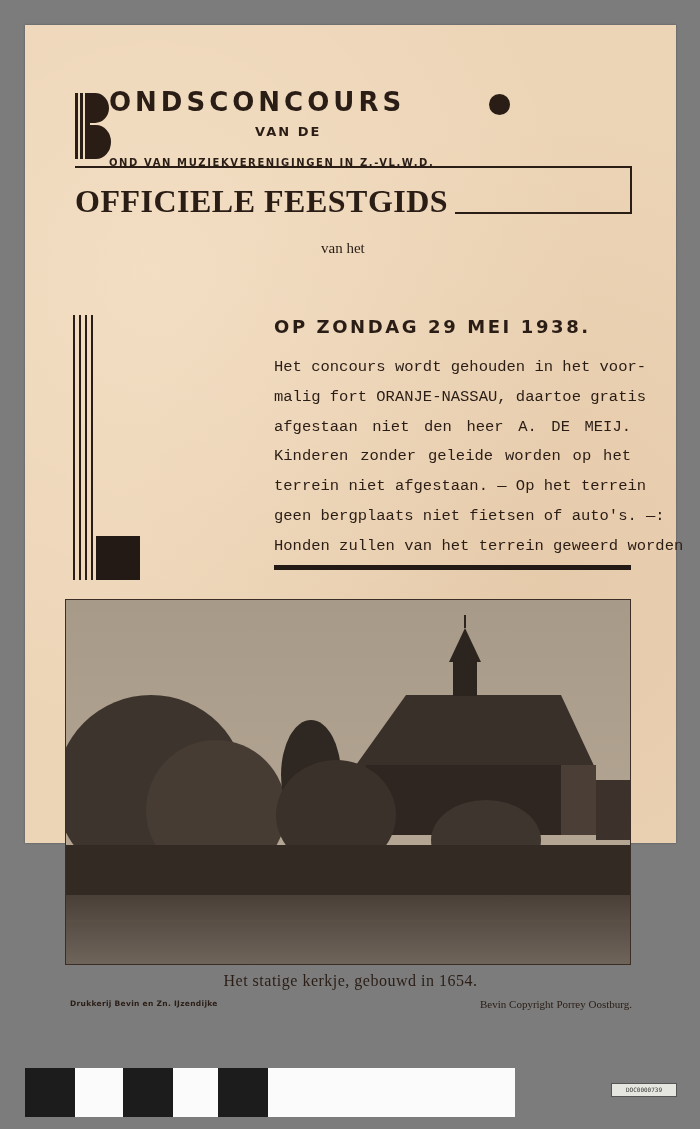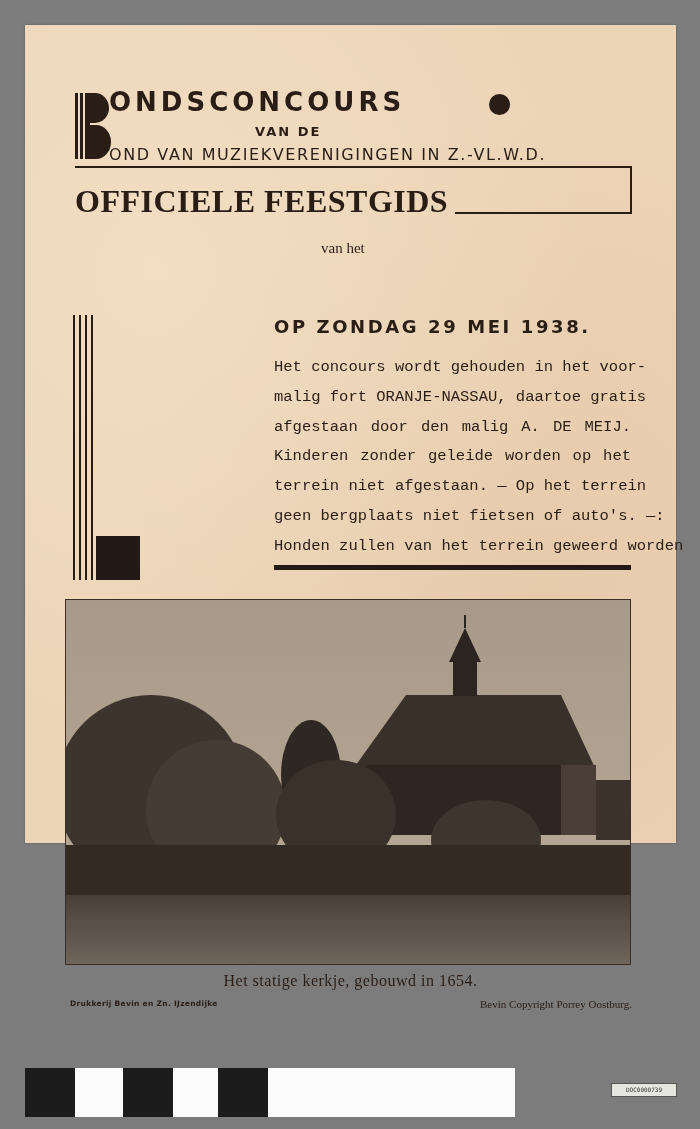--- a/index.html
+++ b/index.html
@@ -36,23 +36,23 @@
     position: absolute; left: 464px; top: 69px;
     width: 21px; height: 21px; border-radius: 50%;
     background: #2a1d16;
   }
   .header-vande {
     position: absolute; left: 230px; top: 99px;
     font-family: "DejaVu Sans", sans-serif;
     font-weight: bold; font-size: 13px; letter-spacing: 2px;
   }
   .header-sub {
-    position: absolute; left: 84px; top: 120px;
-    font-family: "DejaVu Sans", sans-serif;
-    font-weight: normal; font-size: 16px; letter-spacing: 1.6px;
+    position: absolute; left: 84px; top: 132px;
+    font-family: "DejaVu Sans", sans-serif;
+    font-weight: bold; font-size: 10px; letter-spacing: 1.6px;
   }
   .rule-top {
     position: absolute; left: 50px; top: 141px;
     width: 557px; height: 2px; background: #2a1d16;
   }
   .rule-right {
     position: absolute; left: 605px; top: 141px;
     width: 2px; height: 48px; background: #2a1d16;
   }
   .rule-bottom {
@@ -185,21 +185,21 @@
     <div class="vbar" style="left:0px"></div>
     <div class="vbar" style="left:6px"></div>
     <div class="vbar" style="left:12px"></div>
     <div class="vbar" style="left:18px"></div>
   </div>
   <div class="vsquare"></div>
 
   <div class="notice ink">
     <span class="line">Het concours wordt gehouden in het voor-</span>
     <span class="line">malig fort ORANJE-NASSAU, daartoe gratis</span>
-    <span class="line">afgestaan door den malig A. DE MEIJ.</span>
+    <span class="line">afgestaan niet den heer A. DE MEIJ.</span>
     <span class="line">Kinderen zonder geleide worden op het</span>
     <span class="line">terrein niet afgestaan. — Op het terrein</span>
     <span class="line">geen bergplaats niet fietsen of auto's. —:</span>
     <span class="line">Honden zullen van het terrein geweerd worden</span>
   </div>
   <div class="notice-rule"></div>
 
   <div class="photo">
     <svg width="564" height="364" viewBox="0 0 564 364">
       <defs>

